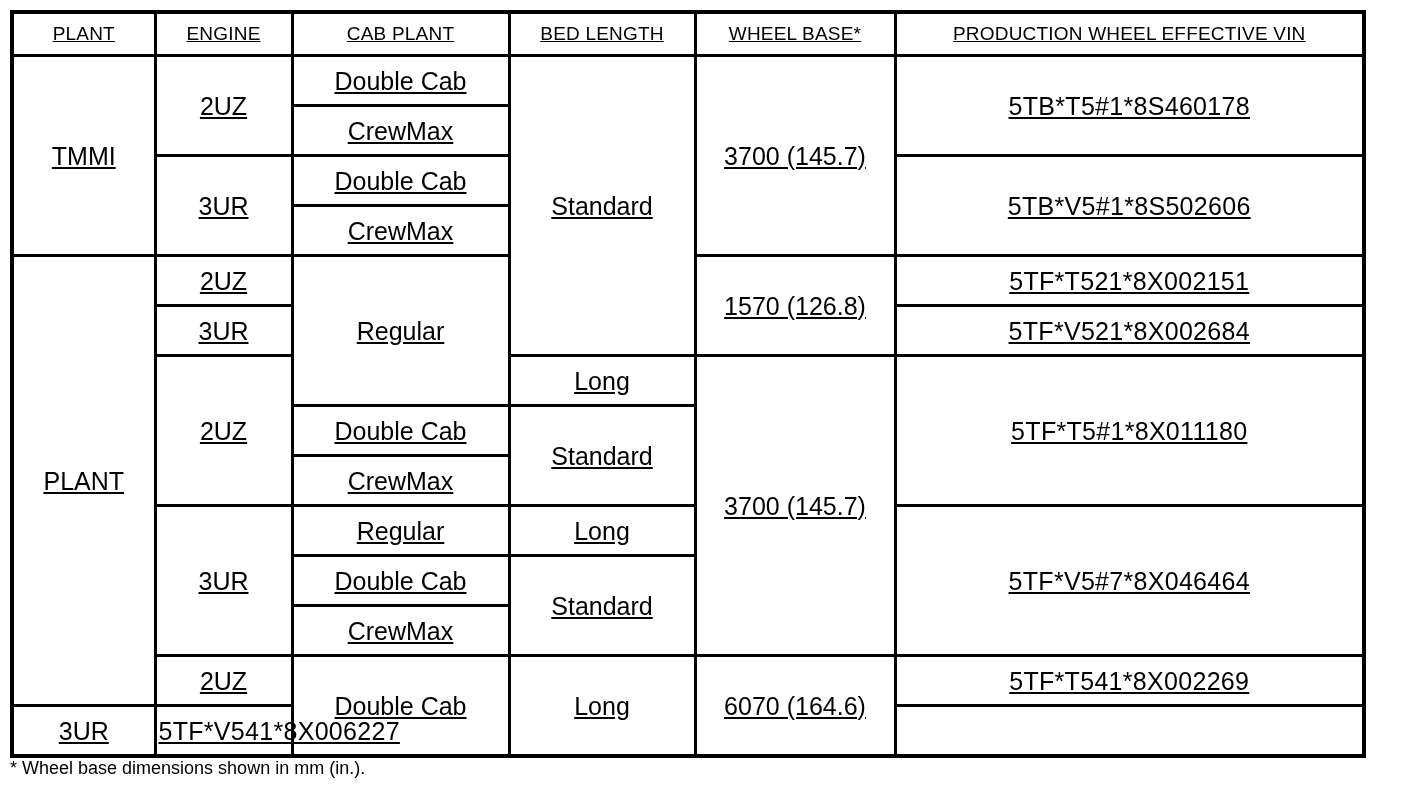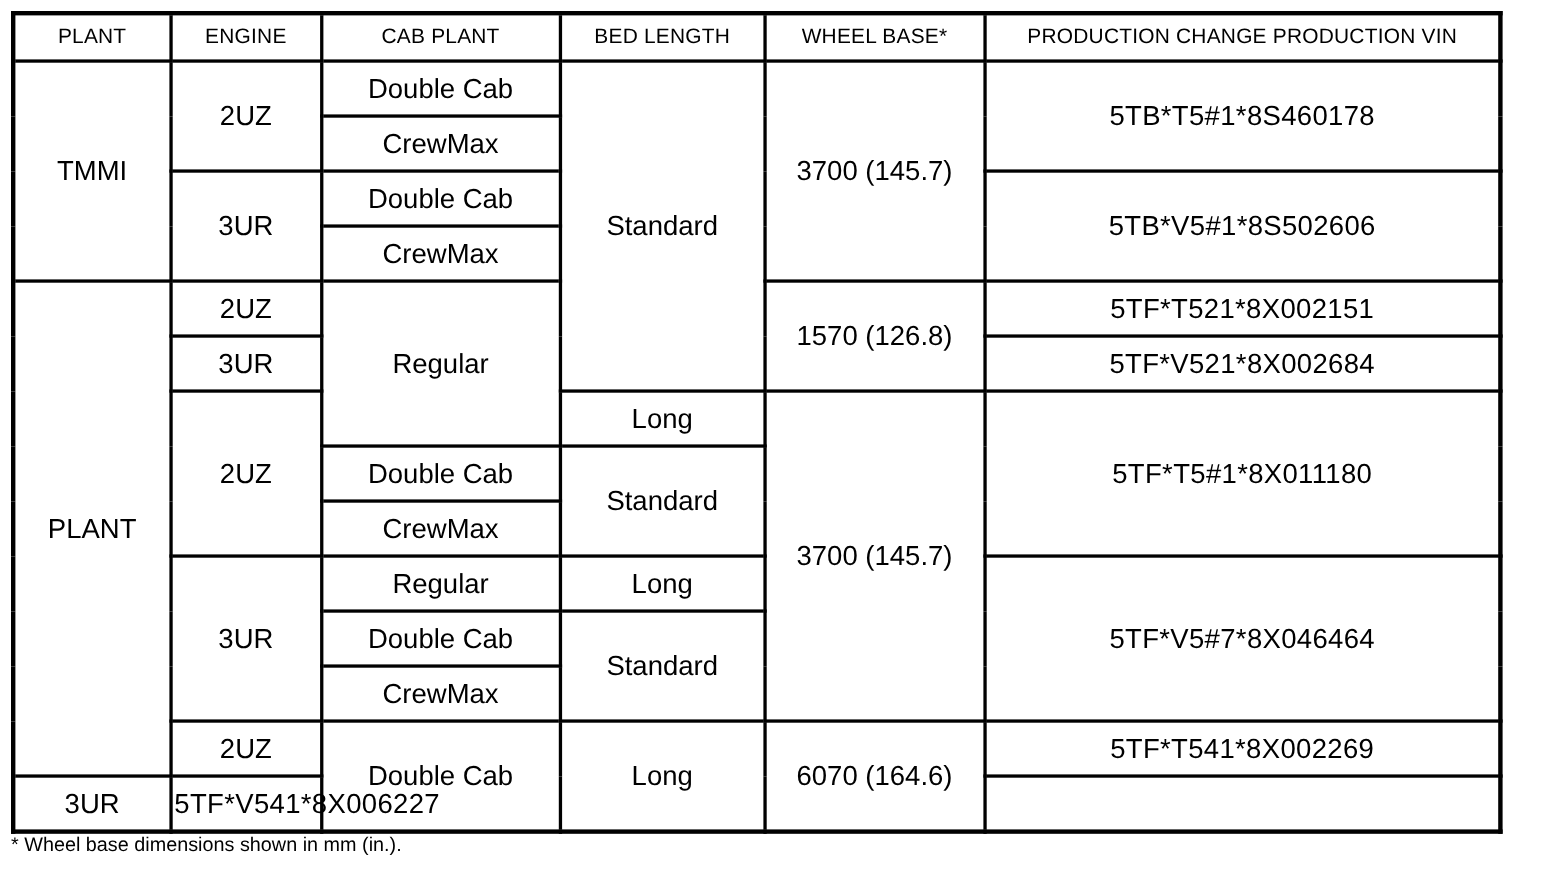--- a/index.html
+++ b/index.html
@@ -26,20 +26,21 @@
     width: 1352px;
     border-collapse: collapse;
     table-layout: fixed;
   }
   table.spec td, table.spec th {
     border: 3px solid #000000;
     text-align: center;
     vertical-align: middle;
     padding: 0 2px;
     font-weight: normal;
+    text-decoration: underline;
   }
   table.spec {
     border: 4px solid #000000;
   }
   th.hdr {
     font-size: 19px;
     font-weight: bold;
     letter-spacing: 0.2px;
     height: 40px;
     line-height: 20px;
@@ -85,21 +86,21 @@
       <col class="colw-vin">
     </colgroup>
 
     <thead>
       <tr>
         <th class="hdr">PLANT</th>
         <th class="hdr">ENGINE</th>
         <th class="hdr">CAB PLANT</th>
         <th class="hdr">BED LENGTH</th>
         <th class="hdr">WHEEL BASE*</th>
-        <th class="hdr">PRODUCTION CHANGE PRODUCTION VIN</th>
+        <th class="hdr">PRODUCTION WHEEL EFFECTIVE VIN</th>
       </tr>
     </thead>
 
     <tbody>
 
       <tr>
         <td class="cell" rowspan="4">TMMI</td>
         <td class="cell" rowspan="2">2UZ</td>
         <td class="cell">Double Cab</td>
         <td class="cell" rowspan="6">Standard</td>

